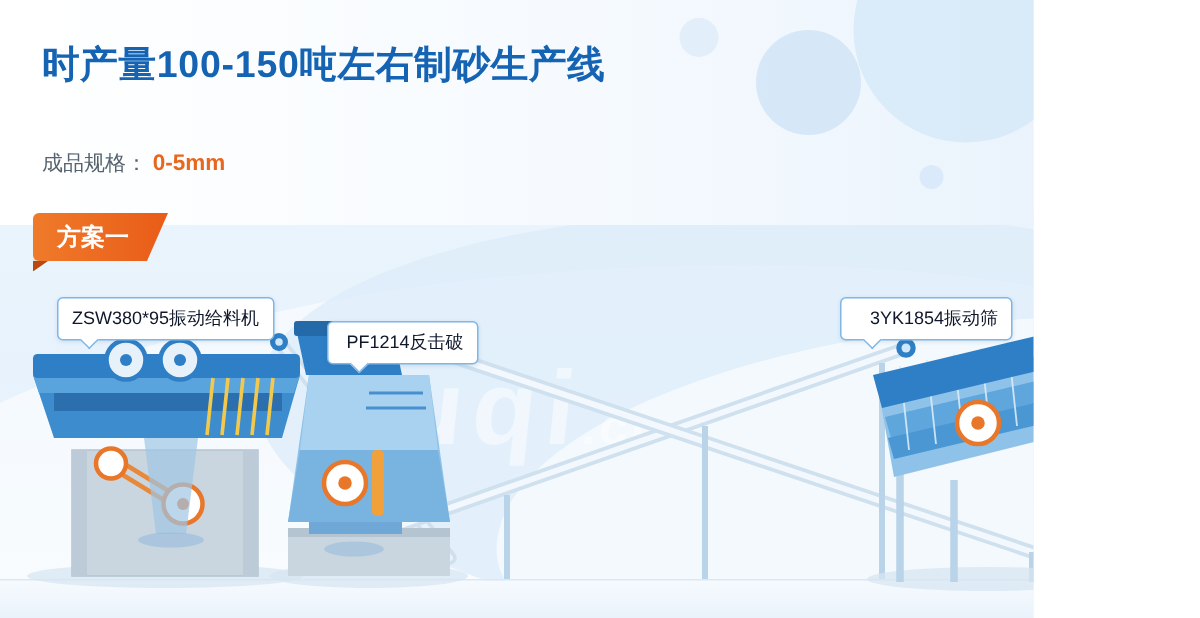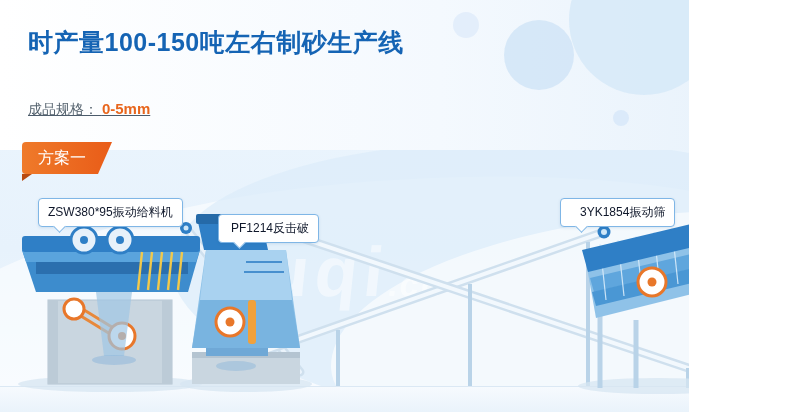--- a/index.html
+++ b/index.html
@@ -56,31 +56,31 @@
   }
 
   
   .title {
     position: absolute; left: 28px; top: 26px;
     font-size: 25px; font-weight: bold; color: #1564b4;
     letter-spacing: .5px; white-space: nowrap;
   }
   .spec {
     position: absolute; left: 28px; top: 100px;
-    font-size: 14px; color: #4b5b6b; white-space: nowrap; text-decoration: underline;
+    font-size: 14px; color: #4b5b6b; white-space: nowrap;
   }
   .spec .spec-label { color: #55636f; }
   .spec .spec-value { color: #e8661d; font-weight: bold; font-size: 15px; }
 
   
   .ribbon {
     position: absolute; left: 22px; top: 142px;
     height: 32px; padding: 0 26px 0 16px;
     background: linear-gradient(90deg, #ef7a2a 0%, #e95c18 100%);
-    color: #fff; font-size: 16px; font-weight: normal;
+    color: #fff; font-size: 16px; font-weight: bold;
     display: flex; align-items: center;
     border-radius: 4px 0 0 4px;
     clip-path: polygon(0 0, 100% 0, calc(100% - 14px) 100%, 0 100%);
     box-shadow: 0 2px 4px rgba(200,90,25,.25);
   }
   .ribbon-tail {
     position: absolute; left: 22px; top: 174px;
     width: 10px; height: 7px;
     background: #b84a11;
     clip-path: polygon(0 0, 100% 0, 0 100%);

